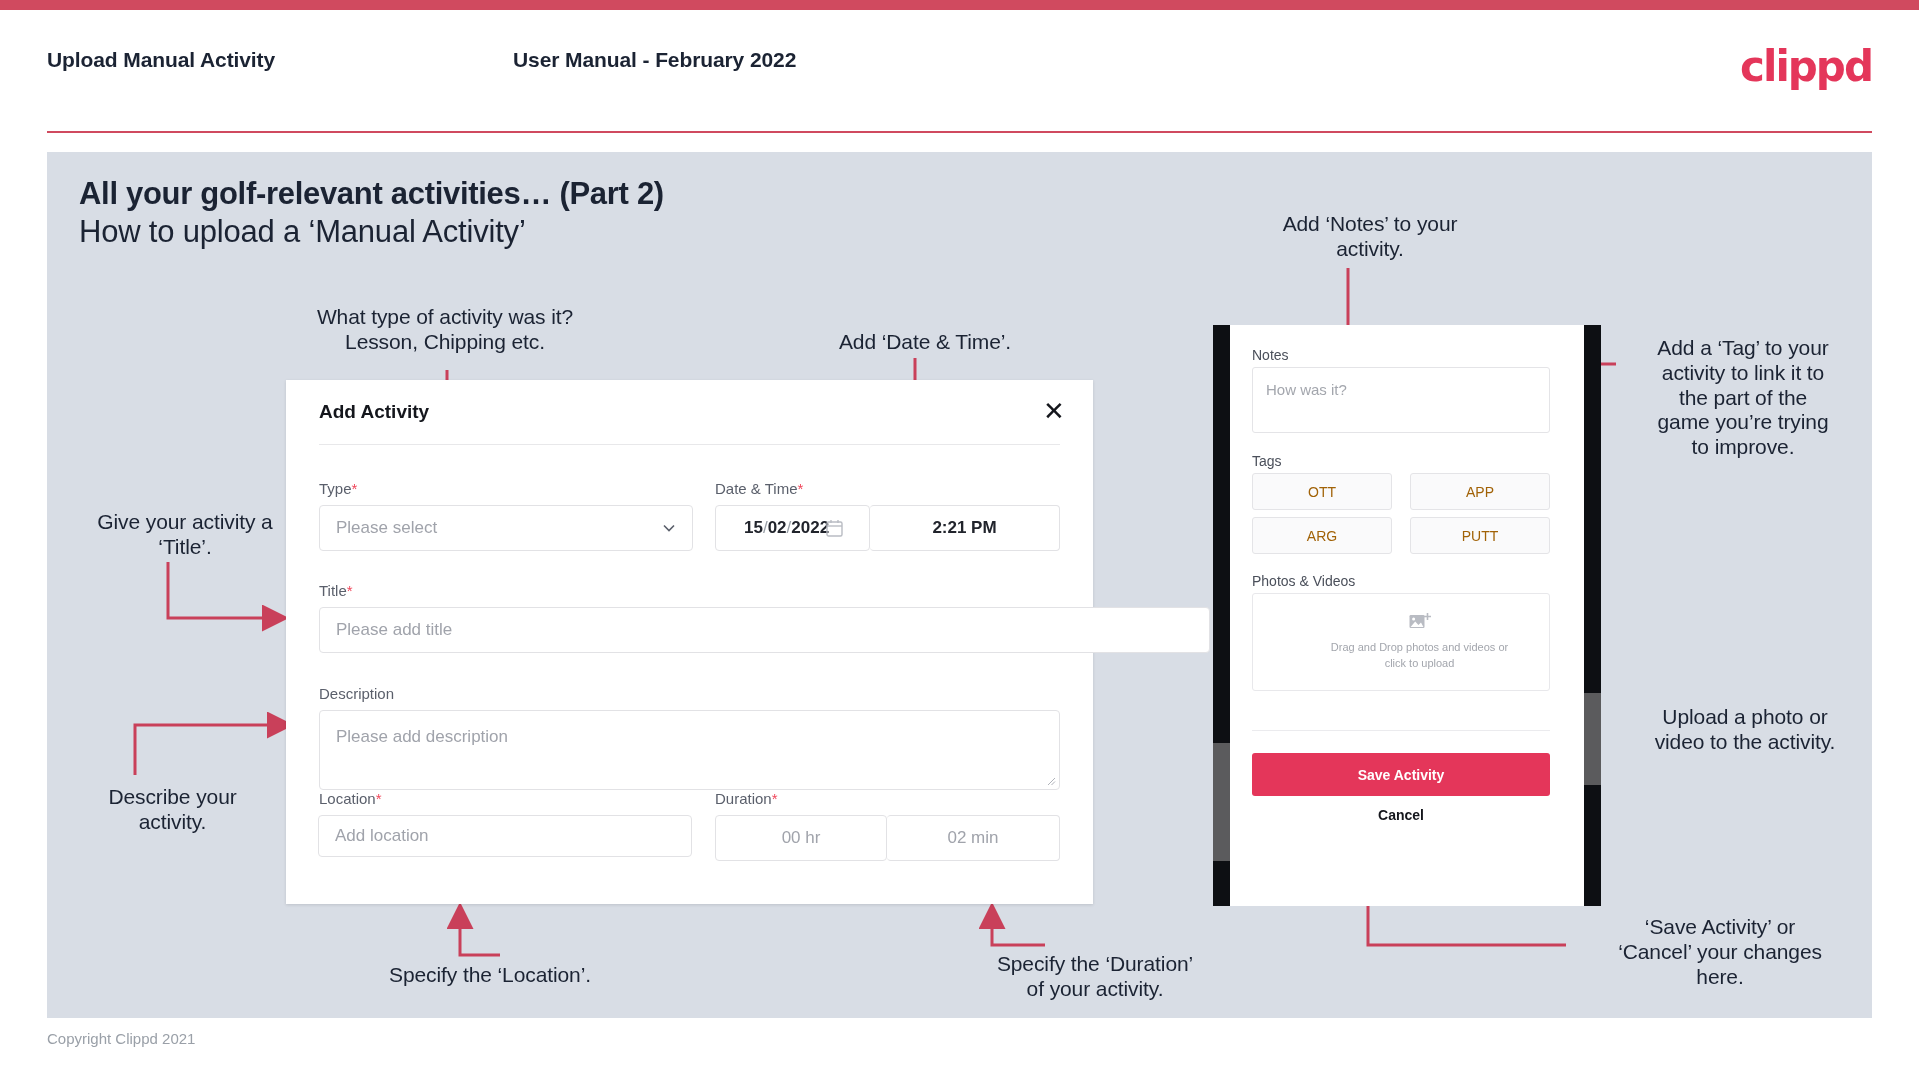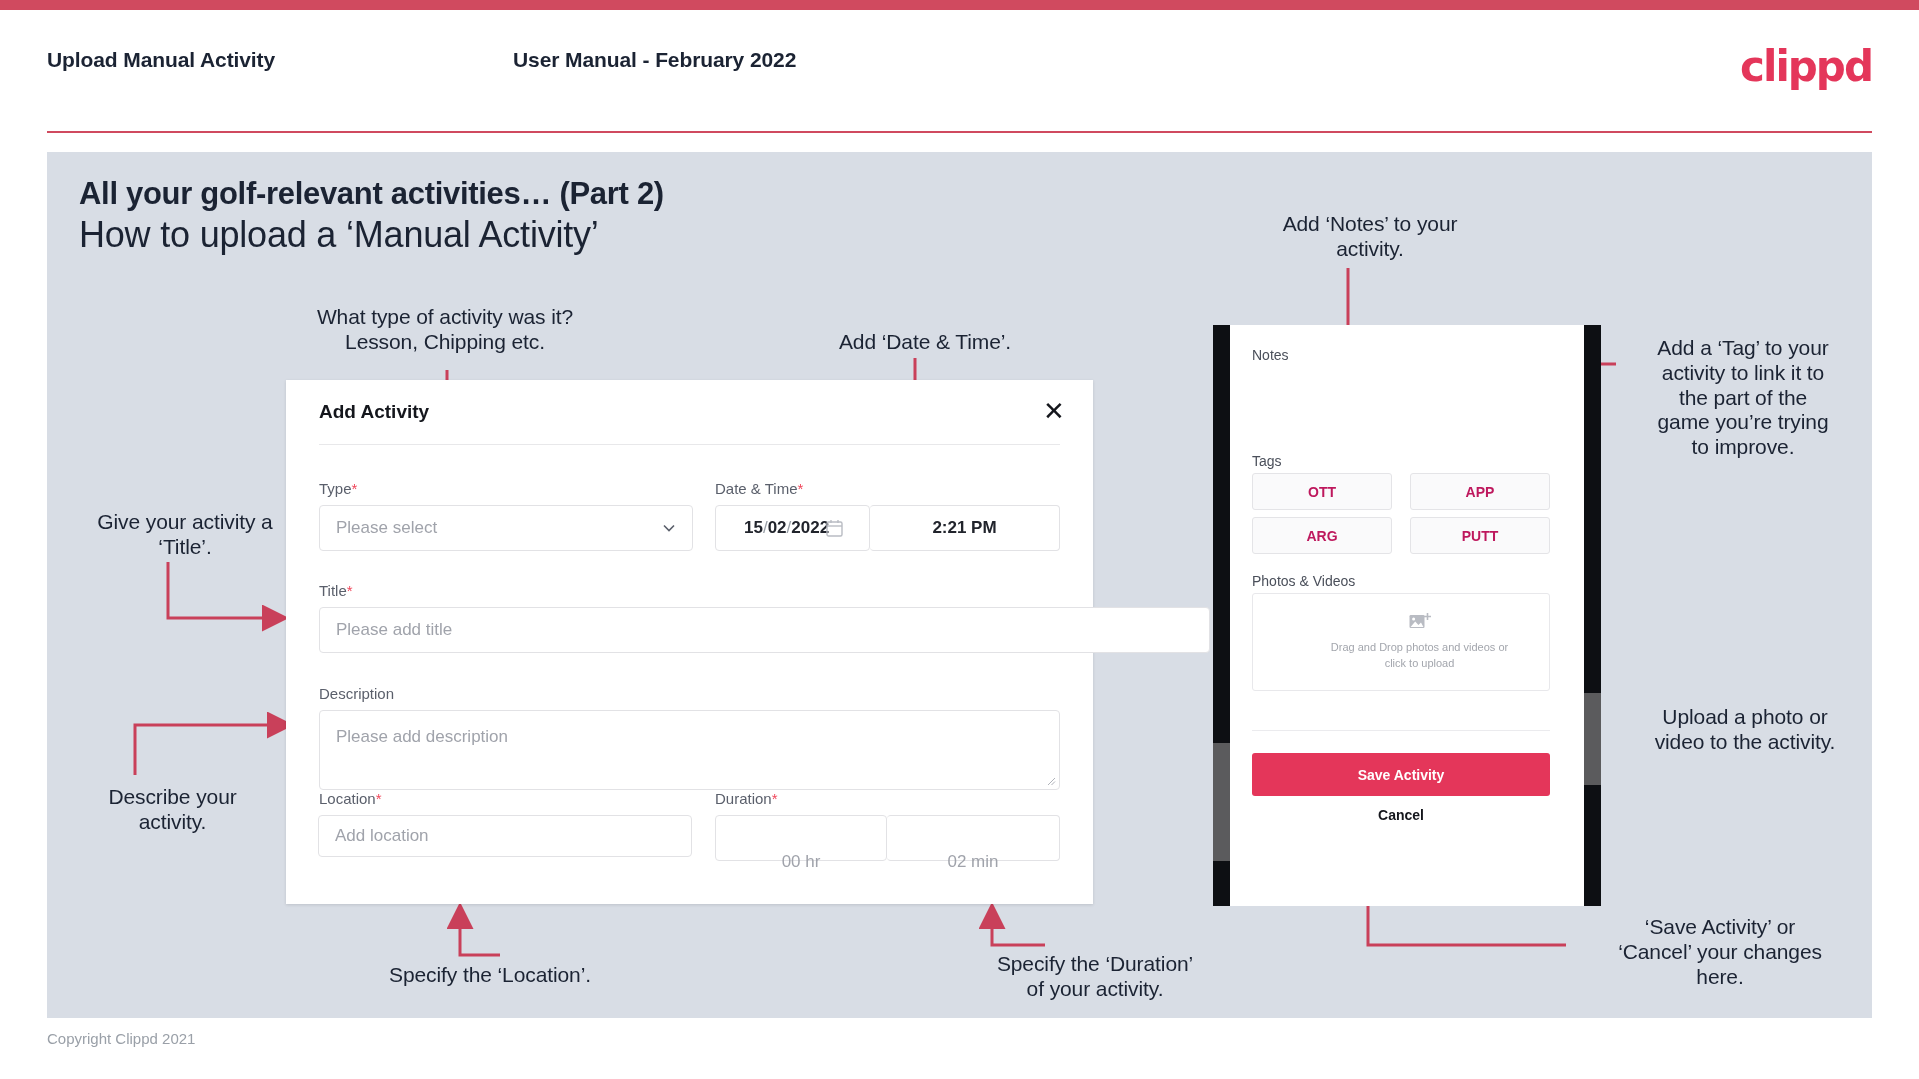--- a/index.html
+++ b/index.html
@@ -90,21 +90,21 @@
     font-size: 31px;
     font-weight: 700;
     color: #1b2333;
     letter-spacing: -0.3px;
     white-space: nowrap;
   }
   .slide-subtitle {
     position: absolute;
     left: 32px;
     top: 62px;
-    font-size: 36px;
+    font-size: 31px;
     font-weight: 400;
     color: #1b2333;
     letter-spacing: -0.2px;
     white-space: nowrap;
   }
 
   
   .annot {
     position: absolute;
     font-size: 21px;
@@ -233,21 +233,20 @@
     text-align: center;
   }
   .dur-val {
     position: absolute;
     left: 0; right: 0;
     top: 50%;
     transform: translateY(-50%);
     font-size: 17px;
     color: #a0a3ab;
     text-align: center;
-    margin-top: 24px;
   }
 
   .desc-ph {
     position: absolute;
     left: 16px;
     top: 16px;
     font-size: 17px;
     color: #a0a3ab;
   }
   .resize-grip {
@@ -323,22 +322,22 @@
     font-size: 15px;
     color: #a3a6ad;
   }
   .tag-btn {
     position: absolute;
     border: 1px solid #e4e4e7;
     border-radius: 3px;
     background: #fafafb;
     box-sizing: border-box;
     font-size: 14px;
-    font-weight: 700;
-    color: #be185d;
+    font-weight: 400;
+    color: #a16207;
     display: flex;
     align-items: center;
     justify-content: center;
     cursor: pointer;
   }
   .dropzone {
     position: absolute;
     border: 1px solid #e8e8eb;
     border-radius: 3px;
     background: #ffffff;
@@ -543,20 +542,23 @@
 
 <div class="phone">
   <div class="phone-frame-l"></div>
   <div class="phone-btn-l"></div>
   <div class="phone-frame-r"></div>
   <div class="phone-btn-r"></div>
 
   <div class="phone-screen">
 
     <div class="p-label" style="left:22px; top:22px;">Notes</div>
+    <div class="p-box" style="left:22px; top:42px; width:298px; height:66px;">
+      <span class="p-ph">How was it?</span>
+    </div>
 
     <div class="p-label" style="left:22px; top:128px;">Tags</div>
     <div class="tag-btn" style="left:22px; top:148px; width:140px; height:37px;">OTT</div>
     <div class="tag-btn" style="left:180px; top:148px; width:140px; height:37px;">APP</div>
     <div class="tag-btn" style="left:22px; top:192px; width:140px; height:37px;">ARG</div>
     <div class="tag-btn" style="left:180px; top:192px; width:140px; height:37px;">PUTT</div>
 
     <div class="p-label" style="left:22px; top:248px;">Photos &amp; Videos</div>
     <div class="dropzone" style="left:22px; top:268px; width:298px; height:98px;">
       <svg viewBox="0 0 22 20" width="22" height="20">

